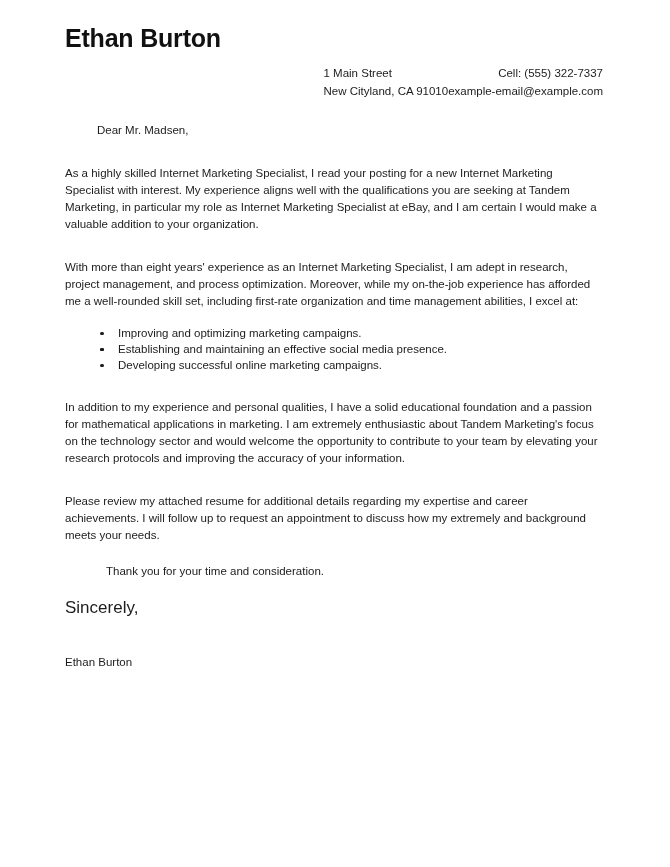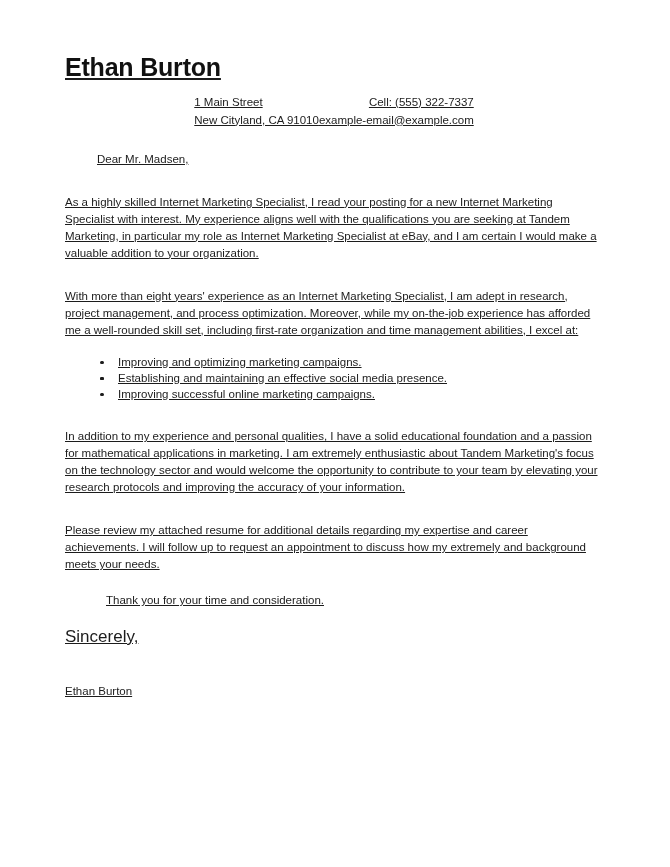--- a/index.html
+++ b/index.html
@@ -19,43 +19,42 @@
     width: 670px;
     height: 867px;
     background: #ffffff;
     overflow: hidden;
     box-sizing: border-box;
   }
 
   .letter {
     position: absolute;
     left: 65px;
-    top: 54px;
+    top: 25px;
     width: 538px;
-    text-decoration: underline;
   }
 
   
   .letterhead {
     position: relative;
     margin-bottom: 0;
   }
 
   .applicant-name {
     font-size: 25px;
     font-weight: bold;
     letter-spacing: -0.2px;
     line-height: 1.1;
     color: #111111;
     margin: 0 0 11px 0;
   }
 
   .contact-row {
     display: flex;
-    justify-content: center;
+    justify-content: flex-end;
     align-items: flex-start;
   }
 
   .address-block,
   .reach-block {
     font-size: 11.5px;
     line-height: 18px;
     color: #1c1c1c;
   }
 
@@ -162,21 +161,21 @@
       </li>
       <li>
         <span class="bullet-dot"></span>
       </li>
       <li>
         <span class="bullet-dot"></span>
         <span>Establishing and maintaining an effective social media presence.</span>
       </li>
       <li>
         <span class="bullet-dot"></span>
-        <span>Improving successful online marketing campaigns.</span>
+        <span>Developing successful online marketing campaigns.</span>
       </li>
     </ul>
 
     <p class="body-paragraph">In addition to my experience and personal qualities, I have a solid educational foundation and a passion for mathematical applications in marketing. I am extremely enthusiastic about Tandem Marketing's focus on the technology sector and would welcome the opportunity to contribute to your team by elevating your research protocols and improving the accuracy of your information.</p>
 
     <p class="body-paragraph">Please review my attached resume for additional details regarding my expertise and career achievements. I will follow up to request an appointment to discuss how my extremely and background meets your needs.</p>
 
     <p class="closing-thanks">Thank you for your time and consideration.</p>
 
     <p class="closing-signoff">Sincerely,</p>

